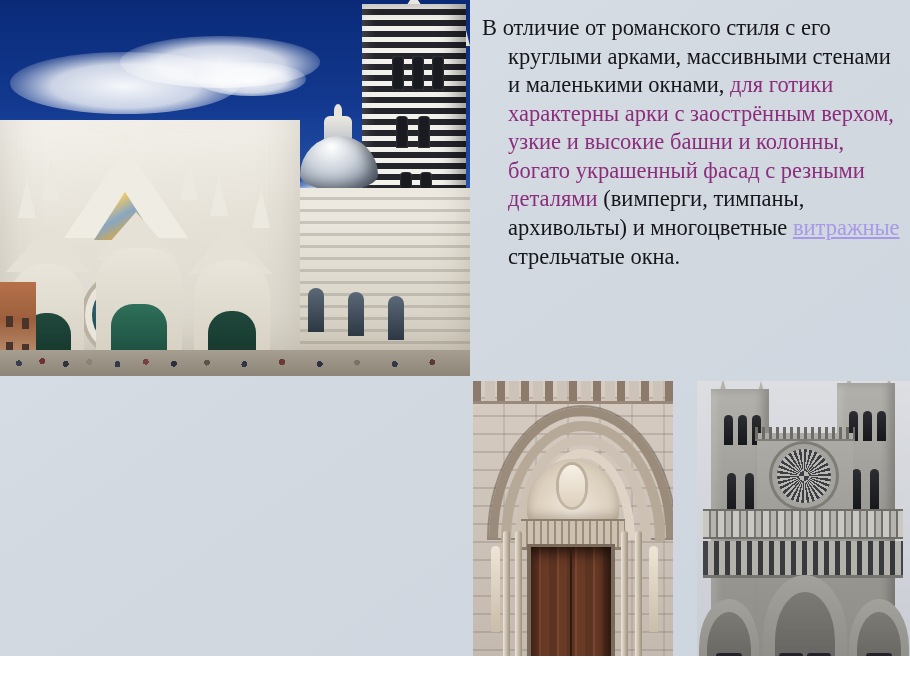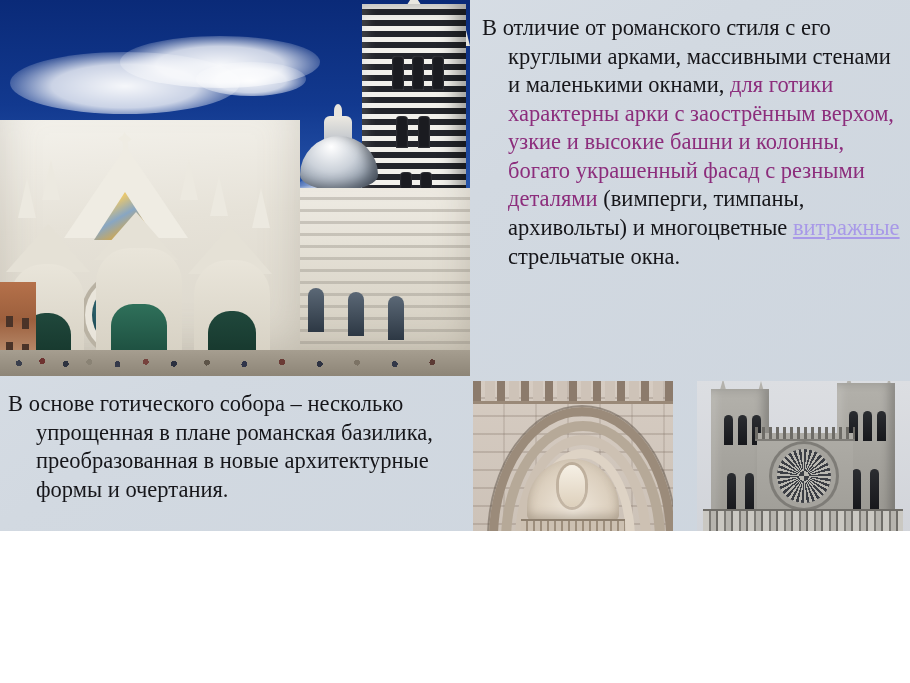--- a/index.html
+++ b/index.html
@@ -3,21 +3,21 @@
 <meta charset="utf-8">
 <style>
   html, body {
     margin: 0;
     padding: 0;
     background: #ffffff;
   }
   .slide {
     position: relative;
     width: 910px;
-    height: 531px;
+    height: 656px;
     overflow: hidden;
     background: linear-gradient(145deg, #dce2e9 0%, #d2d9e1 45%, #cdd5de 100%);
     font-family: "Liberation Serif", "DejaVu Serif", serif;
   }
 
   
   .photo {
     position: absolute;
     overflow: hidden;
     background: #c9ccd2;
@@ -543,21 +543,20 @@
 
     <div id="piazza"></div>
     <div id="crowd"></div>
   </div>
 
   <div class="textblock" id="text-top">
     <div class="para"><span>В отличие от романского стиля с его круглыми арками, массивными стенами и маленькими окнами, </span><span class="purple">для готики характерны арки с заострённым верхом, узкие и высокие башни и колонны, богато украшенный фасад с резными деталями </span><span>(вимперги, тимпаны, архивольты) и многоцветные </span><a href="#" class="link">витражные</a><span> стрельчатые окна.</span></div>
   </div>
 
   <div class="textblock" id="text-bottom">
-    <div class="para p1">В основе готического собора – несколько упрощенная в плане романская базилика, преобразованная в новые архитектурные формы и очертания.</div>
   </div>
 
   <div class="photo" id="portal-photo">
     <div id="pp-wall"></div>
     <div id="pp-corbels"></div>
     <div class="arch-ring" id="pp-arch-outer"></div>
     <div class="arch-ring" id="pp-arch-2"></div>
     <div class="arch-ring" id="pp-arch-3"></div>
     <div class="arch-ring" id="pp-arch-4"></div>
     <div id="pp-tympanum"></div>

